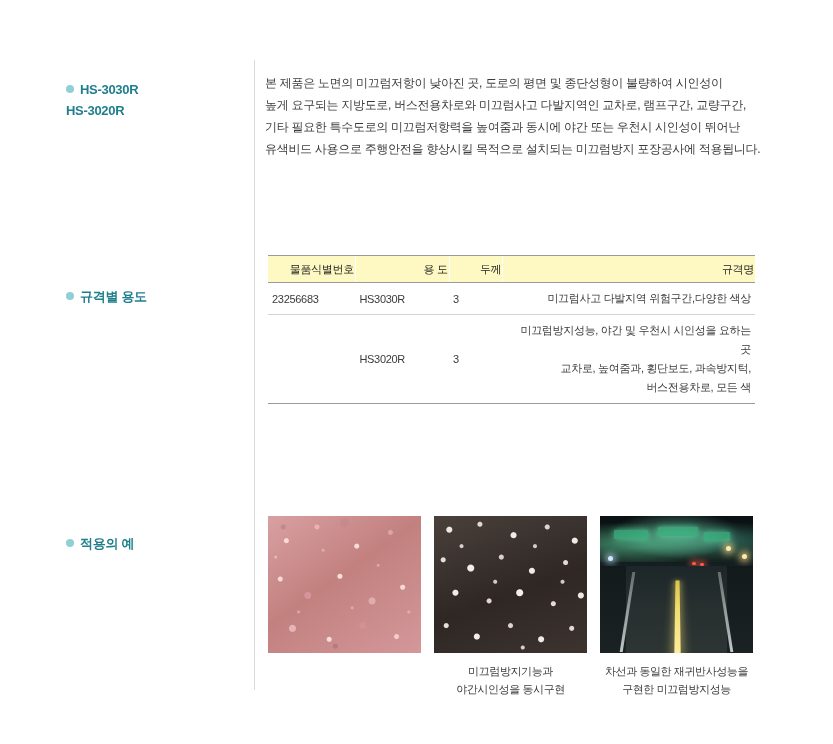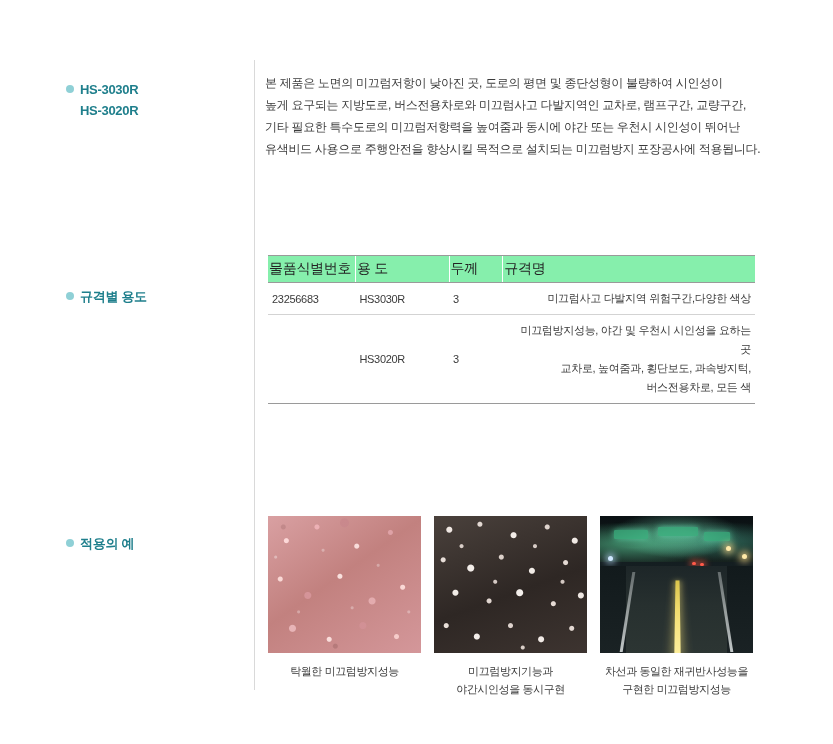--- a/index.html
+++ b/index.html
@@ -47,21 +47,20 @@
     margin-right: 6px;
     vertical-align: 1px;
   }
   #model-codes {
     left: 66px;
     top: 79px;
     line-height: 21px;
   }
   #model-codes .code-line-2 {
     display: block;
-    margin-left: 14px;
   }
   #label-spec {
     left: 66px;
     top: 288px;
   }
   #label-example {
     left: 66px;
     top: 535px;
   }
 
@@ -82,29 +81,29 @@
   .spec-table {
     position: absolute;
     left: 268px;
     top: 255px;
     width: 487px;
     border-collapse: collapse;
     font-size: 11px;
     color: #3a3a3a;
   }
   .spec-table th {
-    background: #86efac;
+    background: #fef9c3;
     color: #222;
     font-weight: normal;
-    font-size: 14px;
+    font-size: 11px;
     height: 24px;
     border-left: 1px solid #ffffff;
     border-top: 1px solid #9a9a9a;
     border-bottom: 1px solid #9a9a9a;
-    text-align: left;
+    text-align: right;
     letter-spacing: -0.3px;
   }
   .spec-table th:first-child { border-left: none; }
   .spec-table td {
     border-bottom: 1px solid #d3d3d3;
     text-align: left;
     letter-spacing: -0.3px;
     padding: 6px 4px;
     vertical-align: middle;
   }
@@ -341,23 +340,20 @@
           <div>버스전용차로,  모든 색</div>
         </td>
       </tr>
     </tbody>
   </table>
 
   <div class="photos">
 
     <div class="photo-item">
       <div class="photo-frame ph1"></div>
-      <div class="caption">
-        <div>탁월한 미끄럼방지성능</div>
-      </div>
     </div>
 
     <div class="photo-item">
       <div class="photo-frame ph2"></div>
       <div class="caption">
         <div>미끄럼방지기능과</div>
         <div>야간시인성을 동시구현</div>
       </div>
     </div>
 

